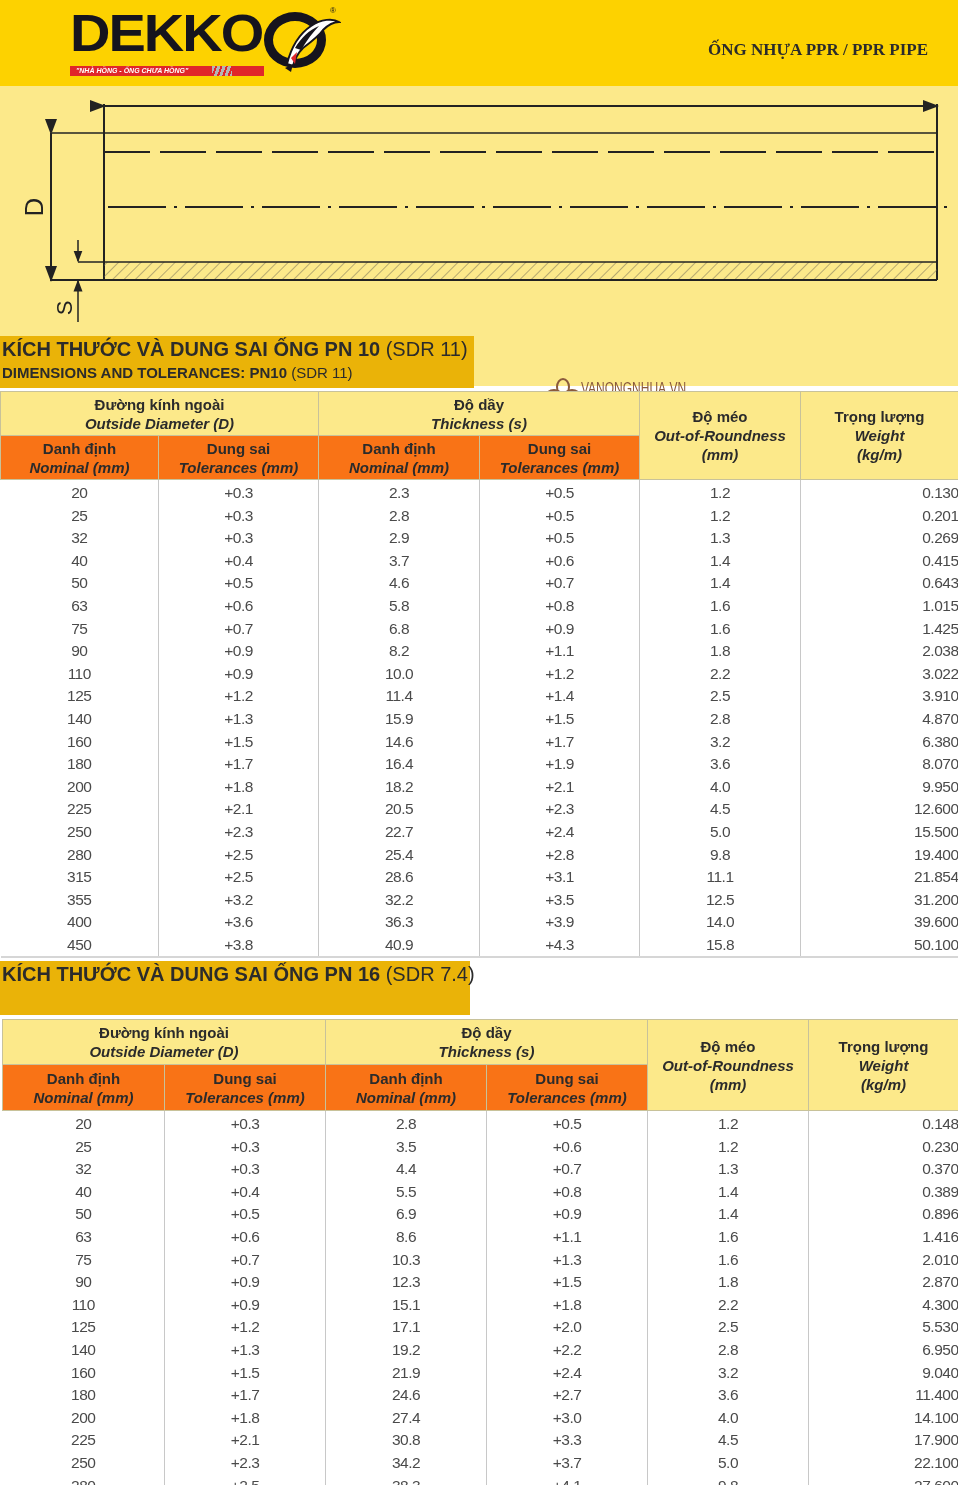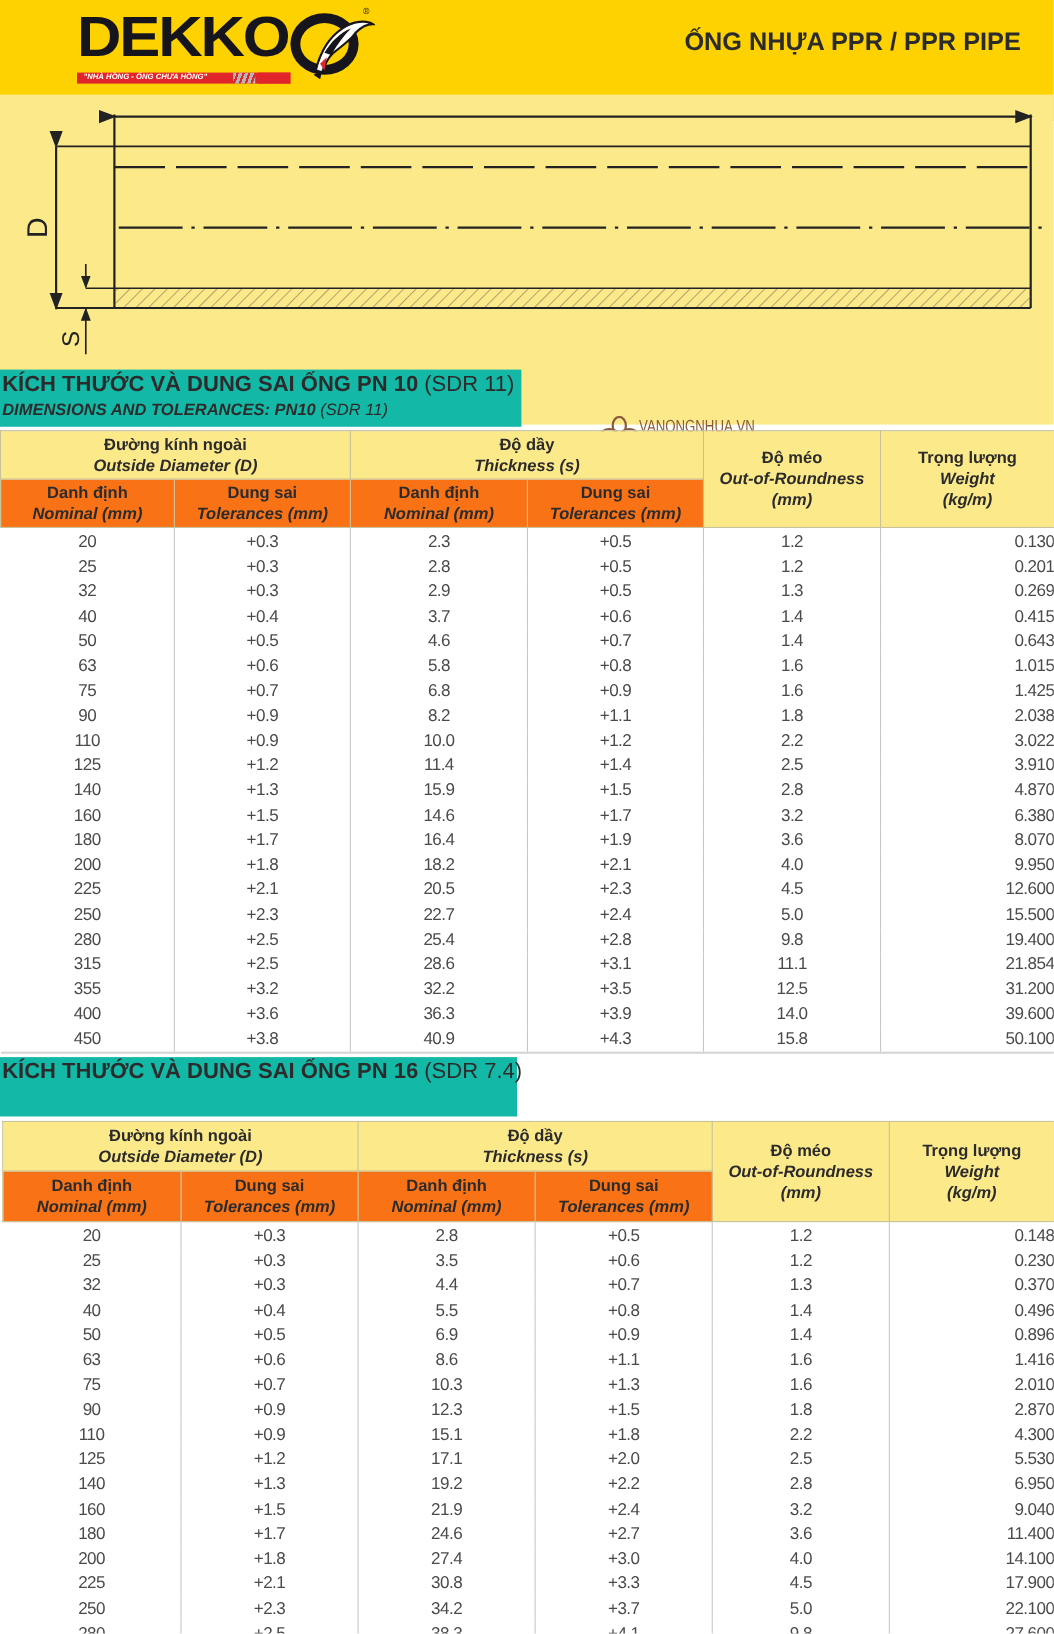--- a/index.html
+++ b/index.html
@@ -9,29 +9,29 @@
     .header { position: absolute; left: 0; top: 0; width: 958px; height: 110px; background: #fdd200; }
     .logo { position: absolute; left: 68px; top: 4px; width: 270px; height: 76px; }
     .logo-text { position: absolute; left: 2px; top: 2px; font-family: "Liberation Sans", sans-serif; font-weight: 900; font-size: 56px; letter-spacing: -2px; color: #16141d; transform: scaleY(0.92); transform-origin: top left; line-height: 60px; }
     .logo-ring { position: absolute; left: 196px; top: 8px; width: 62px; height: 56px; border: 9px solid #16141d; border-radius: 50%; }
     .logo-dolphin { position: absolute; left: 213px; top: 4px; width: 60px; height: 64px; }
     .logo-reg { position: absolute; left: 262px; top: 2px; font-size: 8px; color: #16141d; }
     .logo-slogan { position: absolute; left: 2px; top: 62px; width: 194px; height: 10px; background: #e0262a; color: #fff; font-size: 7px; font-style: italic; font-weight: bold; line-height: 10px; padding-left: 6px; white-space: nowrap; }
     .logo-stripes { position: absolute; left: 144px; top: 62px; width: 20px; height: 10px; background: repeating-linear-gradient(110deg, #b5b5b5 0 3px, transparent 3px 5px); }
     .logo-redbar { position: absolute; left: 166px; top: 62px; width: 30px; height: 10px; background: #e0262a; }
 
-    .header-title { position: absolute; right: 30px; top: 24px; font-size: 23px; font-weight: bold; color: #2b2b2b; }
+    .header-title { position: absolute; right: 30px; top: 40px; font-size: 17px; font-weight: bold; color: #2b2b2b; font-family: Liberation Serif, serif; }
 
     .diagram-area { position: absolute; left: 0; top: 86px; width: 958px; height: 300px; background: #fce98a; }
     .diagram-area svg { position: absolute; left: 0; top: 0; }
 
-    .section-title-box { position: absolute; left: 0; background: #14b8a6; padding: 2px 3px 0 2px; }
+    .section-title-box { position: absolute; left: 0; background: #eab308; padding: 2px 3px 0 2px; }
     .title-vi { font-size: 20px; font-weight: bold; color: #2b2b2b; white-space: nowrap; }
     .title-vi .sdr { font-weight: normal; }
-    .title-en { font-size: 15px; font-weight: bold; font-style: italic; color: #2b2b2b; white-space: nowrap; margin-top: 3px; }
+    .title-en { font-size: 15px; font-weight: bold; color: #2b2b2b; white-space: nowrap; margin-top: 3px; }
     .title-en .sdr { font-weight: normal; }
 
     table.spec { position: absolute; left: 0; border-collapse: collapse; table-layout: fixed; }
     table.spec th { background: #fce98a; border: 1px solid #c8c29a; font-size: 15px; font-weight: bold; color: #2b2b2b; text-align: center; line-height: 19px; vertical-align: middle; }
     table.spec th.sub { background: #f97316; }
     table.spec th .en { font-style: italic; display: block; }
     table.spec td { font-size: 15.5px; color: #4a4a4a; text-align: center; border-left: 1px solid #c8c8c8; border-right: 1px solid #c8c8c8; padding: 0; line-height: 22.6px; font-family: "Liberation Sans Narrow", "Liberation Sans", sans-serif; letter-spacing: -0.5px; }
     table.spec td:first-child { border-left: none; }
     table.spec td:last-child { border-right: none; text-align: right; }
     table.spec tbody tr:first-child td { padding-top: 2px; }
@@ -363,21 +363,21 @@
         <td>+0.7</td>
         <td>1.3</td>
         <td>0.370</td>
       </tr>
       <tr>
         <td>40</td>
         <td>+0.4</td>
         <td>5.5</td>
         <td>+0.8</td>
         <td>1.4</td>
-        <td>0.496</td>
+        <td>0.389</td>
       </tr>
       <tr>
         <td>50</td>
         <td>+0.5</td>
         <td>6.9</td>
         <td>+0.9</td>
         <td>1.4</td>
         <td>0.896</td>
       </tr>
       <tr>

